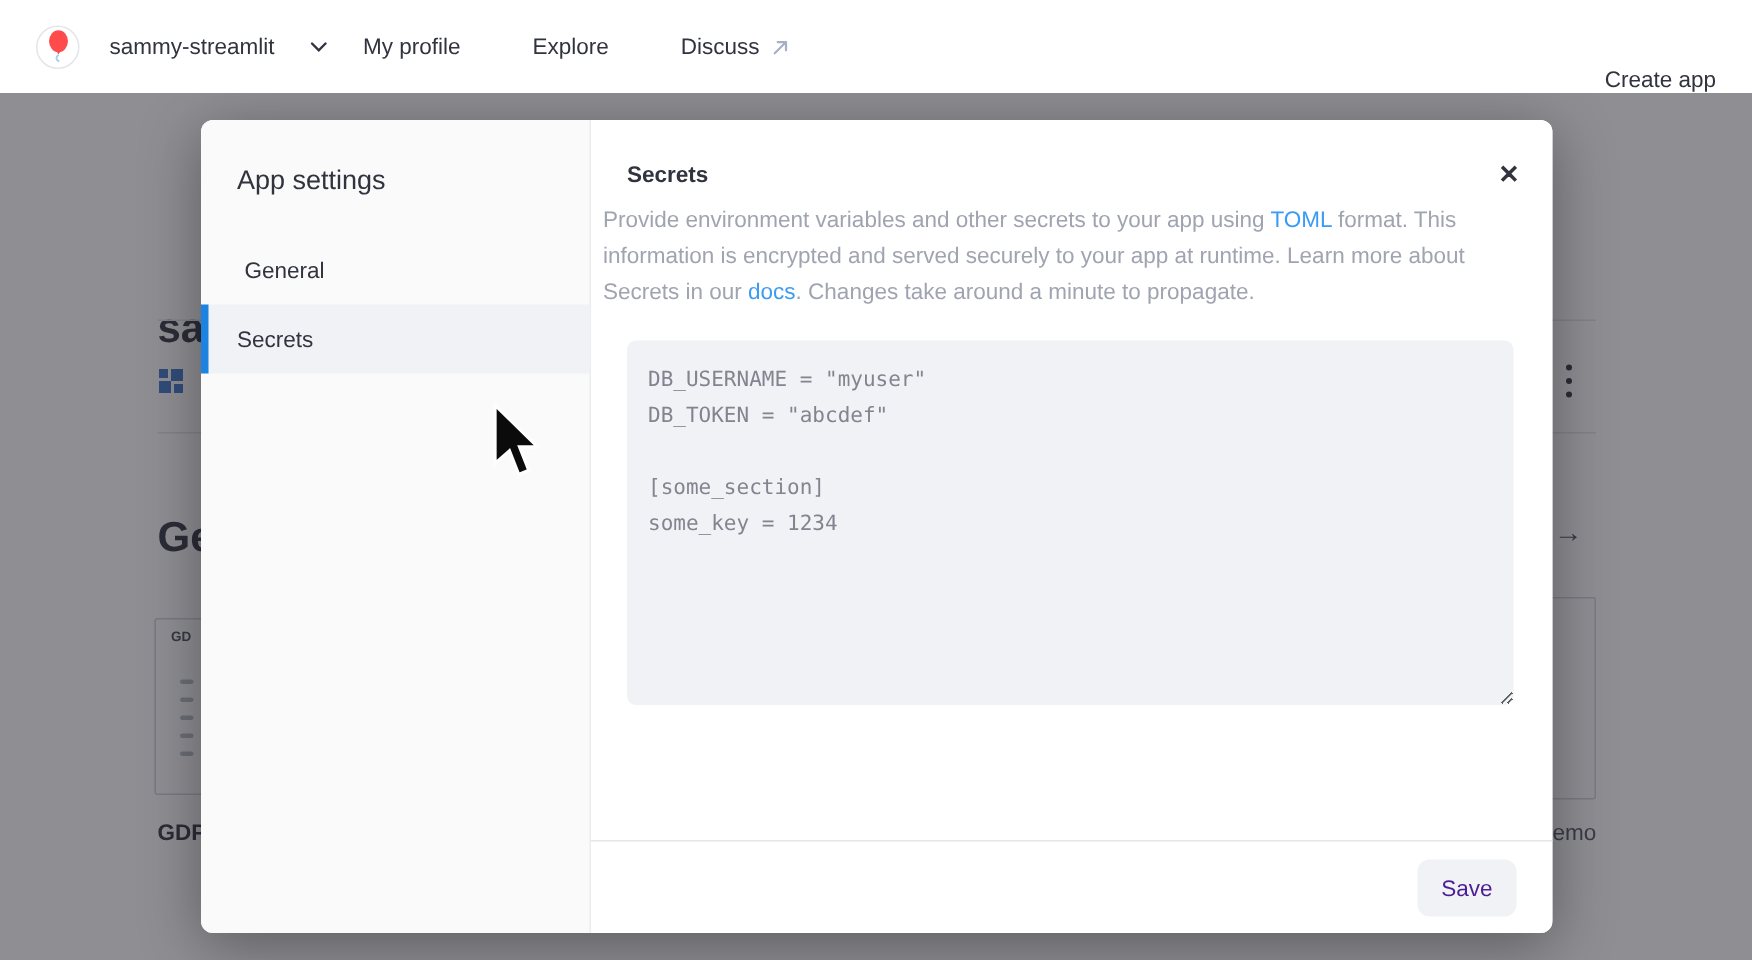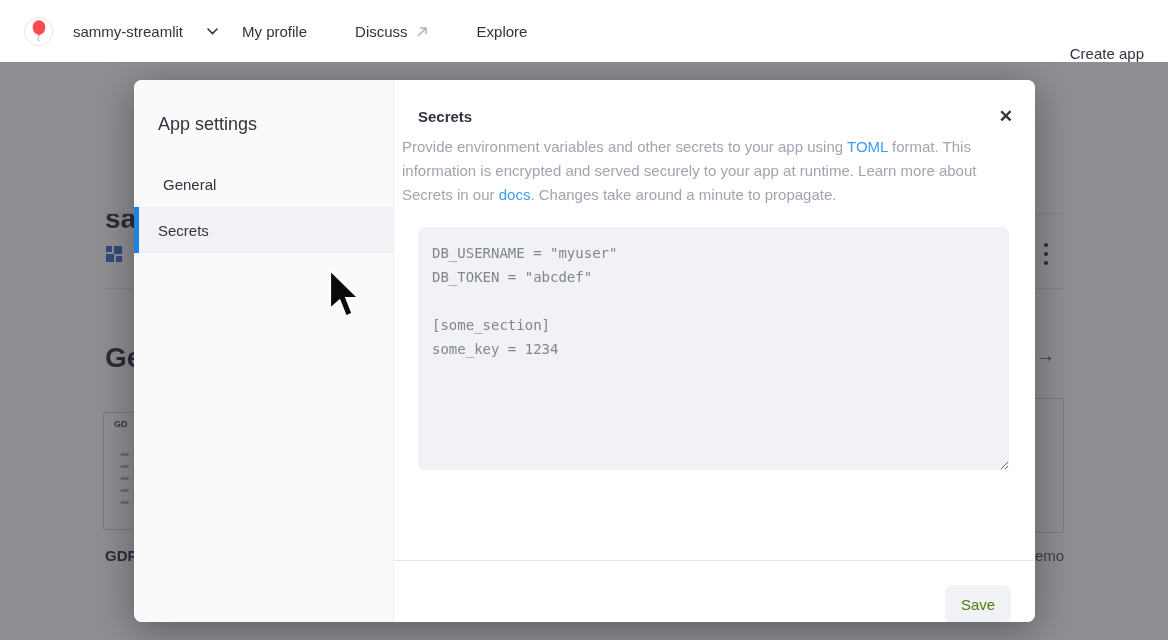--- a/index.html
+++ b/index.html
@@ -44,33 +44,33 @@
   .caption { position:absolute; top:485px; font-size:15px; }
   .cap-left { left:105px; font-weight:600; color:#31333f; }
   .cap-right { left:1035px; color:#51545f; }
 
   
   .overlay { position:absolute; top:62px; left:0; right:0; bottom:0; background:rgba(38,39,48,0.52); z-index:10; }
 
   
   .modal { position:absolute; left:134px; top:80px; width:901px; height:542px; background:#fff; border-radius:8px; box-shadow:0 8px 40px rgba(0,0,0,0.35); display:flex; z-index:20; overflow:hidden; }
   .modal-sidebar { width:260px; background:#fafafa; border-right:1px solid #ececf0; flex-shrink:0; }
-  .sidebar-title { font-size:18px; color:#31333f; padding:14px 0 0 24px;margin-top:20px; }
+  .sidebar-title { font-size:18px; color:#31333f; padding:30px 0 0 24px; }
   .sidebar-nav { margin-top:26px; }
   .side-item { height:46px; display:flex; align-items:center; padding-left:24px; font-size:15px; color:#31333f; cursor:pointer; border-left:5px solid transparent; }
   .side-item.selected { background:#f0f2f6; border-left-color:#1c83e1; padding-left:19px; }
   .modal-main { position:relative; flex:1; background:#fff; }
   .panel-header { position:absolute; top:28px; left:24px; right:22px; display:flex; justify-content:space-between; align-items:flex-start; }
   .panel-heading { font-size:15px; font-weight:700; color:#31333f; }
   .close-btn { font-size:17px; font-weight:700; color:#31333f; line-height:1; cursor:pointer; }
   .panel-desc { position:absolute; top:55px; left:8px; width:590px; font-size:15px; line-height:24px; color:#a0a4b0; }
   .panel-desc a { color:#3b9cf3; text-decoration:none; cursor:pointer; }
   .secrets-input { position:absolute; top:147px; left:24px; width:591px; height:243px; background:#f0f2f6; border:none; border-radius:6px; resize:both; padding:14px 14px; font-family:"DejaVu Sans Mono", monospace; font-size:14px; line-height:24px; color:#82858f; outline:none; }
   .panel-footer { position:absolute; left:0; right:0; bottom:0; height:62px; border-top:1px solid #e6e6e6; }
-  .save-btn { position:absolute; right:24px; top:12px; width:66px; height:38px; background:#f0f2f6; border:none; border-radius:8px; font-size:15px; color:#4d7c0f; cursor:default; font-family:"Liberation Sans", sans-serif;margin-top:12px; }
+  .save-btn { position:absolute; right:24px; top:12px; width:66px; height:38px; background:#f0f2f6; border:none; border-radius:8px; font-size:15px; color:#4c1d95; cursor:default; font-family:"Liberation Sans", sans-serif; }
 
   
   .cursor { position:absolute; left:327px; top:268px; z-index:60; pointer-events:none; }
 </style>
 </head>
 <body>
 
 <div class="bg-page">
   <div class="bg-title">sa</div>
   <div class="bg-rule rule-1"></div>
@@ -116,29 +116,29 @@
     <span class="chevron">
       <svg width="11" height="7" viewBox="0 0 11 7">
           <path d="M1 1 L5.5 5.5 L10 1" fill="none" stroke="#31333f" stroke-width="1.6" stroke-linecap="round"></path>
         </svg>
     </span>
   </div>
   <div class="nav-tab">
     <span>My profile</span>
   </div>
   <div class="nav-tab">
+    <span>Explore</span>
+  </div>
+  <div class="nav-tab">
     <span>Discuss</span>
     <span class="ext">
       <svg width="13" height="13" viewBox="0 0 13 13">
           <path d="M2.5 10.5 L10 3 M4.5 3 L10 3 L10 8.5" fill="none" stroke="#a7b0c7" stroke-width="1.5" stroke-linecap="round" stroke-linejoin="round"></path>
         </svg>
     </span>
-  </div>
-  <div class="nav-tab">
-    <span>Explore</span>
   </div>
   <div class="nav-right">
     <div class="nav-divider"></div>
     <div class="create-app">Create app</div>
   </div>
 </div>
 
 <div class="modal">
   <div class="modal-sidebar">
     <div class="sidebar-title">App settings</div>

